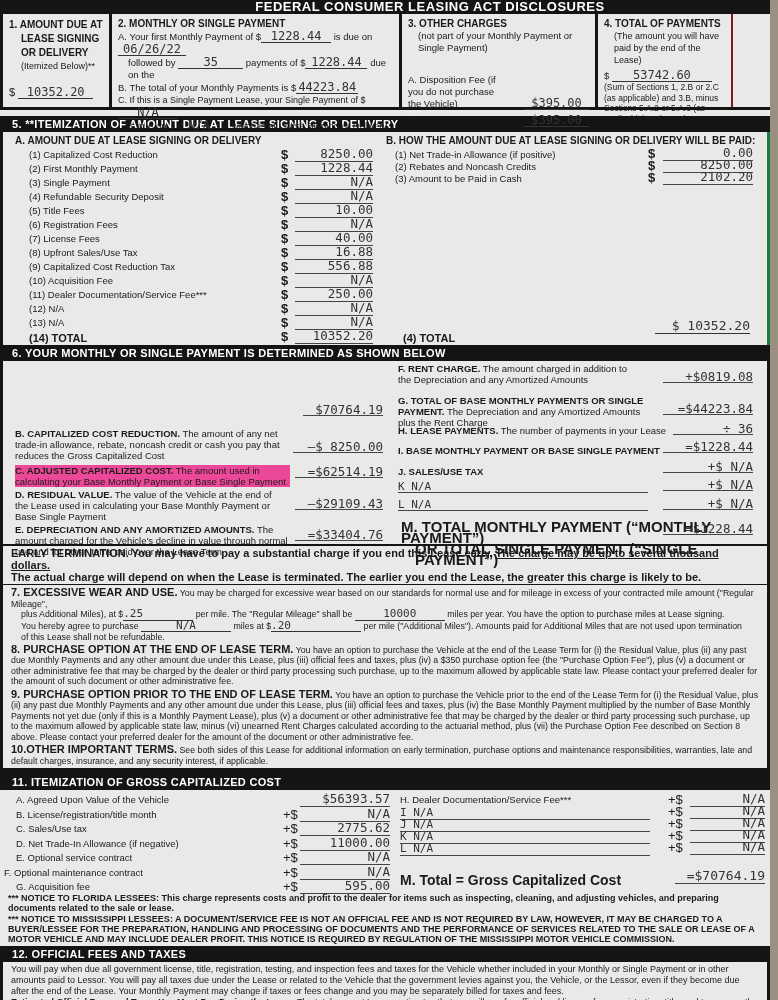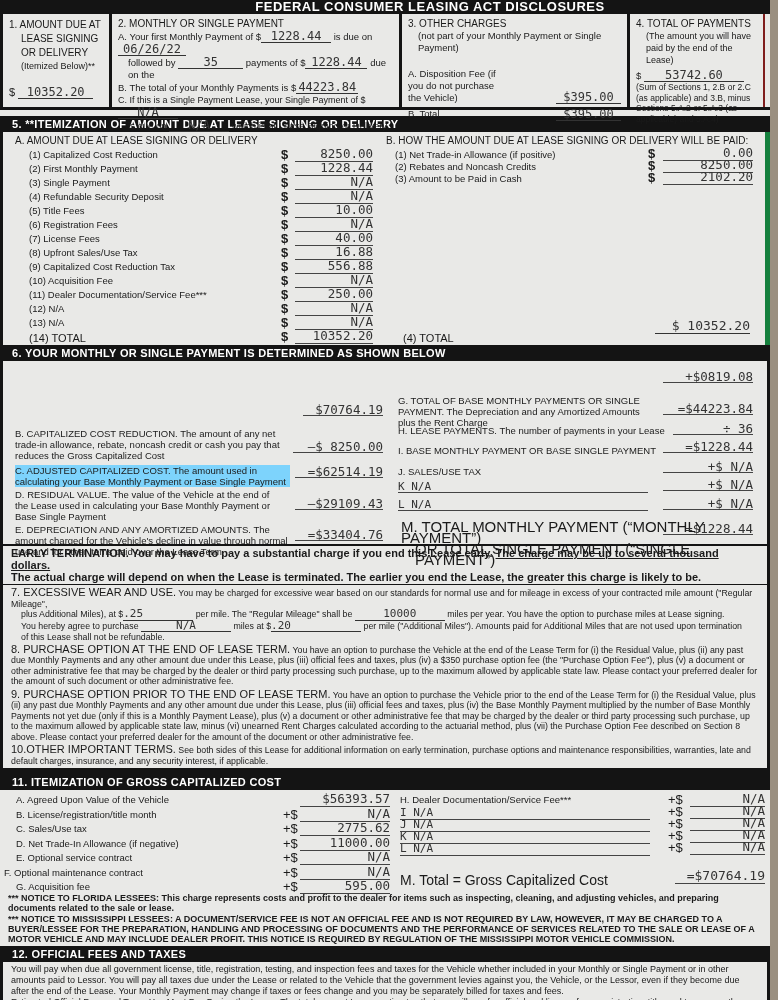--- a/index.html
+++ b/index.html
@@ -3,21 +3,21 @@
 <meta charset="utf-8">
 <style>
 *{box-sizing:border-box;margin:0;padding:0}
 html,body{width:778px;height:1000px;overflow:hidden;background:#9a8f80}
 body{font-family:"Liberation Sans",sans-serif;color:#1a1a1a;position:relative}
 .page{position:absolute;left:0;top:0;width:770px;height:1000px;background:#e9e9e7}
 .mono{font-family:"DejaVu Sans Mono","Liberation Mono",monospace;color:#333}
 .topbar{height:14px;background:#141414;color:#fff;font-weight:bold;font-size:13px;text-align:center;line-height:14px;letter-spacing:.5px;padding-left:90px}
 .row1{display:flex;height:96px;border-bottom:3px solid #141414}
 .box{border-right:3px solid #141414;padding:4px 6px;font-size:9.5px;line-height:12px;position:relative}
-.b{font-weight:normal}
+.b{font-weight:bold}
 .hd{background:#141414;color:#fff;font-weight:bold;font-size:11px;height:16px;line-height:16px;padding-left:12px;letter-spacing:.3px}
 .fv{display:inline-block;border-bottom:1px solid #333;text-align:center;font-size:12px;min-width:60px}
 .line{position:absolute;font-size:9.5px;white-space:nowrap}
 .val{position:absolute;font-family:"DejaVu Sans Mono","Liberation Mono",monospace;font-size:12.5px;color:#333;border-bottom:1px solid #444;text-align:right;white-space:nowrap}
 .dol{position:absolute;font-size:13px;font-weight:bold}
 .sec{position:relative}
 .ul{text-decoration:underline}
 </style>
 </head>
 <body>
@@ -39,43 +39,43 @@
 
     <div class="box" style="width:290px">
       <div class="b" style="font-size:10px">2. MONTHLY OR SINGLE PAYMENT</div>
       <div><span>A. Your first Monthly Payment of $</span><span class="fv mono" style="width:70px">1228.44</span> <span>is due on</span> <span class="fv mono" style="width:68px">06/26/22</span></div>
       <div style="padding-left:10px"><span>followed by</span> <span class="fv mono" style="width:65px">35</span> <span>payments of $</span><span class="fv mono" style="width:62px">1228.44</span> <span>due on the</span></div>
       <div><span>B. The total of your Monthly Payments is $</span><span class="fv mono" style="width:62px">44223.84</span></div>
       <div style="font-size:9px"><span>C. If this is a Single Payment Lease, your Single Payment of $</span><span class="fv mono" style="width:40px">N/A</span></div>
       <div style="padding-left:10px"><span>is due on</span> <span class="fv mono" style="width:55px">N/A</span> <span>which is at Lease Signing or Delivery.</span></div>
     </div>
 
-    <div class="box" style="width:228px">
+    <div class="box" style="width:196px">
       <div class="b" style="font-size:10px">3. OTHER CHARGES</div>
       <div style="padding-left:10px">(not part of your Monthly Payment or Single Payment)</div>
-      <div style="display:flex;justify-content:space-between;margin-top:14px">
+      <div style="display:flex;justify-content:space-between;margin-top:20px">
           <span style="width:100px">A. Disposition Fee (if you do not purchase the Vehicle)</span>
           <span class="fv mono" style="width:65px;align-self:flex-end">$395.00</span>
         </div>
       <div style="display:flex;justify-content:space-between;margin-top:4px">
           <span>B. Total</span>
           <span class="fv mono" style="width:65px">$395.00</span>
         </div>
     </div>
 
     <div class="box" style="width:135px;border-right:2px solid #7f1d1d">
       <div class="b" style="font-size:10px">4. TOTAL OF PAYMENTS</div>
       <div style="padding-left:10px;font-size:9px">(The amount you will have paid by the end of the Lease)</div>
       <div style="margin-top:3px">$ <span class="fv mono" style="width:100px">53742.60</span></div>
       <div style="font-size:8.5px;line-height:10.5px">(Sum of Sections 1, 2.B or 2.C (as applicable) and 3.B, minus Sections 5.A.2 or 5.A.3 (as applicable) and 5.A.4)</div>
     </div>
   </div>
 
   <div class="hd" style="margin-top:6px">5. **ITEMIZATION OF AMOUNT DUE AT LEASE SIGNING OR DELIVERY</div>
-  <div class="sec" style="height:213px;border-left:3px solid #141414;border-right:5px solid #15803d">
+  <div class="sec" style="height:213px;border-left:3px solid #141414;border-right:3px solid #15803d">
     <div class="line b" style="left:12px;top:3px;font-size:10px">A. AMOUNT DUE AT LEASE SIGNING OR DELIVERY</div>
     <div id="s5items">
         <div class="line" style="left:26px;top:17px">(1) Capitalized Cost Reduction</div>
        <div class="dol" style="left:278px;top:15px">$</div>
        <div class="val" style="left:292px;top:14px;width:78px">8250.00</div>
         <div class="line" style="left:26px;top:31px">(2) First Monthly Payment</div>
        <div class="dol" style="left:278px;top:29px">$</div>
        <div class="val" style="left:292px;top:28px;width:78px">1228.44</div>
         <div class="line" style="left:26px;top:45px">(3) Single Payment</div>
        <div class="dol" style="left:278px;top:43px">$</div>
@@ -131,29 +131,30 @@
     <div class="val" style="left:652px;top:186px;width:95px;border-bottom:1px solid #333;font-size:13px">$ 10352.20</div>
   </div>
 
   <div class="hd">6. YOUR MONTHLY OR SINGLE PAYMENT IS DETERMINED AS SHOWN BELOW</div>
   <div class="sec" style="height:183px;border-left:3px solid #141414;border-right:3px solid #141414;font-size:9.5px;line-height:11px">
     <div class="val" style="left:300px;top:43px;width:80px">$70764.19</div>
 
     <div style="position:absolute;left:12px;top:67px;width:270px"><span class="b">B. CAPITALIZED COST REDUCTION.</span> <span>The amount of any net trade-in allowance, rebate, noncash credit or cash you pay that reduces the Gross Capitalized Cost</span></div>
     <div class="val" style="left:290px;top:80px;width:90px">–$ 8250.00</div>
 
-    <div style="position:absolute;left:12px;top:104px;width:275px;background:#7dd3fc"><span class="b">C. ADJUSTED CAPITALIZED COST.</span> <span>The amount used in calculating your Base Monthly Payment or Base Single Payment</span></div>
+    <div style="position:absolute;left:12px;top:104px;width:275px;background:#ec4899"><span class="b">C. ADJUSTED CAPITALIZED COST.</span> <span>The amount used in calculating your Base Monthly Payment or Base Single Payment</span></div>
     <div class="val" style="left:292px;top:105px;width:88px">=$62514.19</div>
 
     <div style="position:absolute;left:12px;top:128px;width:265px"><span class="b">D. RESIDUAL VALUE.</span> <span>The value of the Vehicle at the end of the Lease used in calculating your Base Monthly Payment or Base Single Payment</span></div>
     <div class="val" style="left:292px;top:137px;width:88px">–$29109.43</div>
 
     <div style="position:absolute;left:12px;top:163px;width:275px"><span class="b">E. DEPRECIATION AND ANY AMORTIZED AMOUNTS.</span> <span>The amount charged for the Vehicle's decline in value through normal use and for other items paid over the Lease Term</span></div>
     <div class="val" style="left:292px;top:168px;width:88px">=$33404.76</div>
 
+    <div style="position:absolute;left:395px;top:2px;width:240px"><span class="b">F. RENT CHARGE.</span> <span>The amount charged in addition to the Depreciation and any Amortized Amounts</span></div>
     <div class="val" style="left:660px;top:10px;width:90px">+$0819.08</div>
 
     <div style="position:absolute;left:395px;top:34px;width:255px"><span class="b">G. TOTAL OF BASE MONTHLY PAYMENTS OR SINGLE PAYMENT.</span> <span>The Depreciation and any Amortized Amounts plus the Rent Charge</span></div>
     <div class="val" style="left:660px;top:42px;width:90px">=$44223.84</div>
 
     <div style="position:absolute;left:395px;top:64px"><span class="b">H. LEASE PAYMENTS.</span> <span>The number of payments in your Lease</span></div>
     <div class="val" style="left:670px;top:62px;width:80px">÷ 36</div>
 
     <div class="b" style="position:absolute;left:395px;top:84px">I. BASE MONTHLY PAYMENT OR BASE SINGLE PAYMENT</div>
     <div class="val" style="left:660px;top:80px;width:90px">=$1228.44</div>

